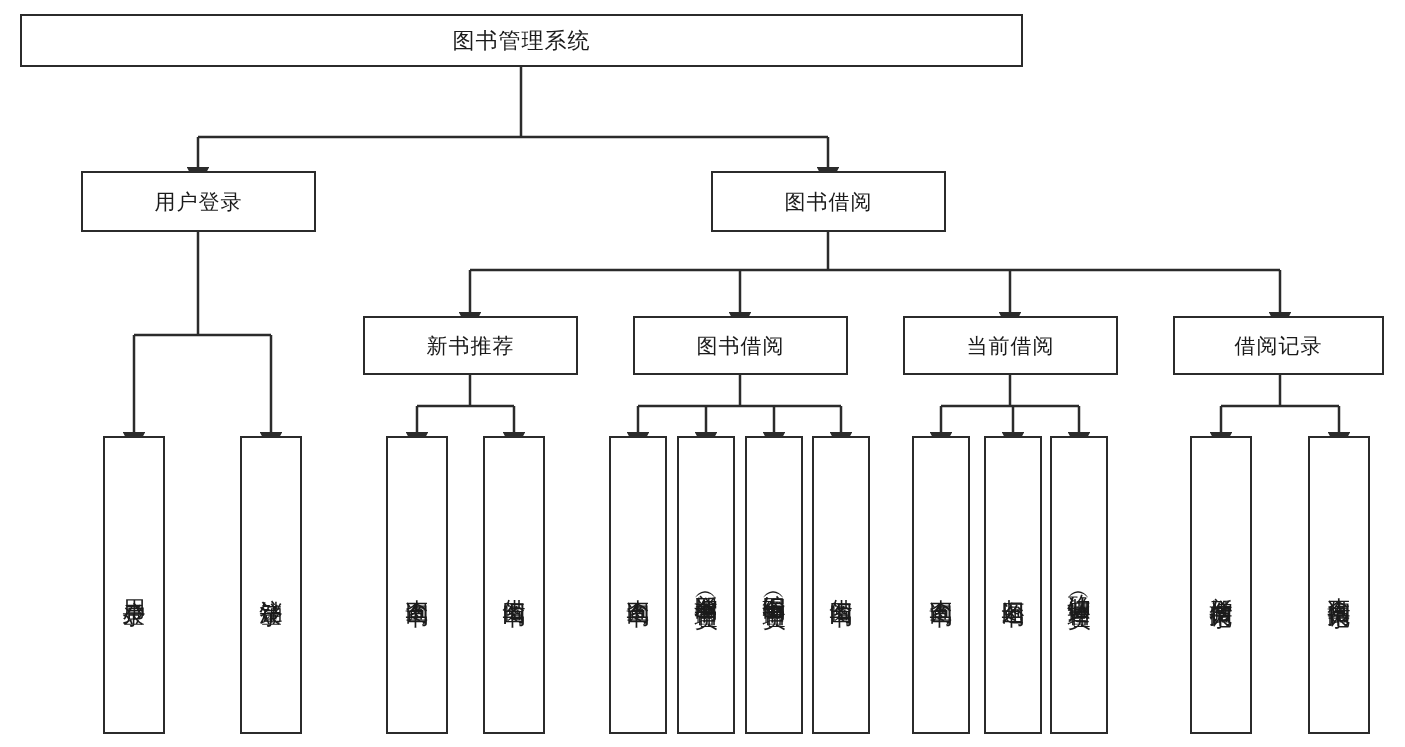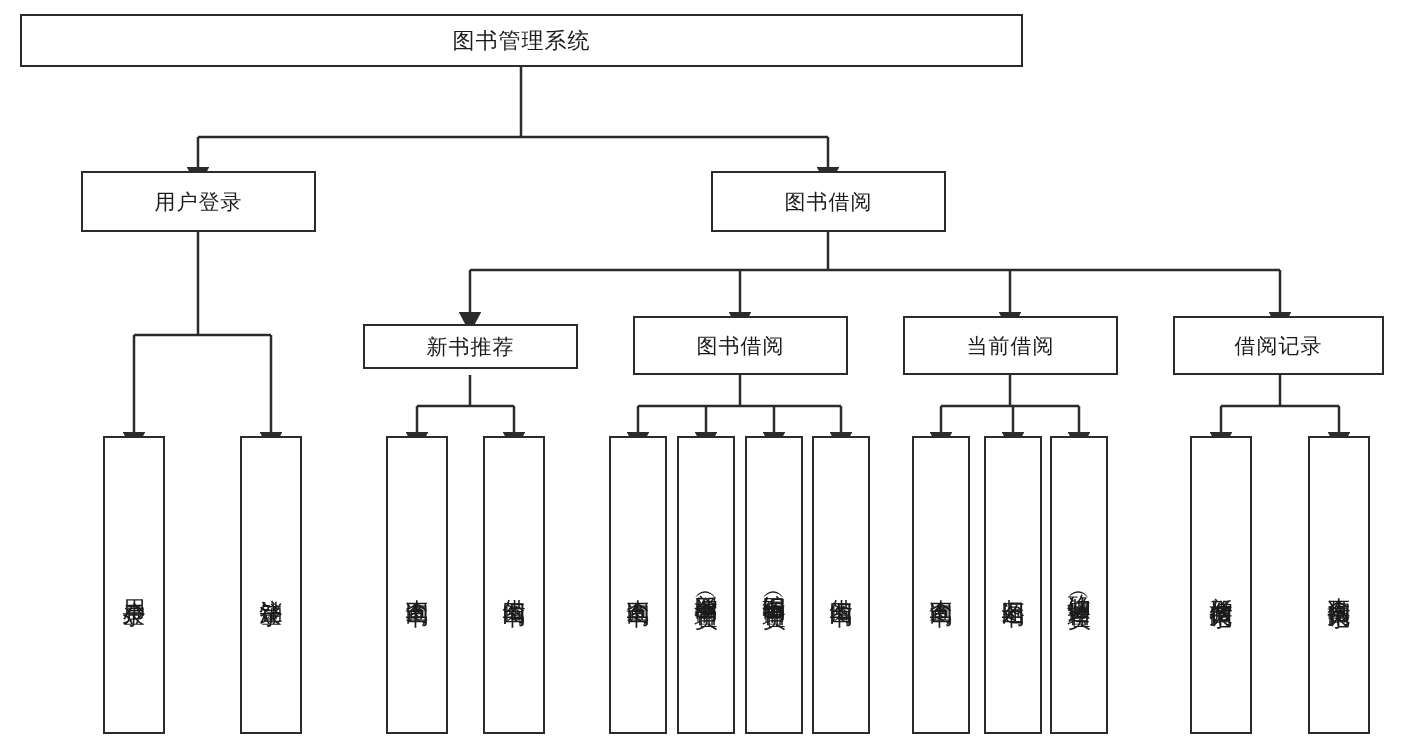--- a/index.html
+++ b/index.html
@@ -114,21 +114,21 @@
 
   <div id="level2-host">
       <div class="node horiz" style="left: 81px; top: 171px; width: 235px; height: 61px;">
         <span class="label">用户登录</span>
       </div>
       <div class="node horiz" style="left: 711px; top: 171px; width: 235px; height: 61px;">
         <span class="label">图书借阅</span>
       </div>
     </div>
   <div id="level3-host">
-      <div class="node horiz" style="left: 363px; top: 324px; width: 215px; height: 45px;">
+      <div class="node horiz" style="left: 363px; top: 316px; width: 215px; height: 59px;">
         <span class="label">新书推荐</span>
       </div>
       <div class="node horiz" style="left: 633px; top: 316px; width: 215px; height: 59px;">
         <span class="label">图书借阅</span>
       </div>
       <div class="node horiz" style="left: 903px; top: 316px; width: 215px; height: 59px; align-items: center;">
         <span class="label">当前借阅</span>
       </div>
       <div class="node horiz" style="left: 1173px; top: 316px; width: 211px; height: 59px;">
         <span class="label">借阅记录</span>

